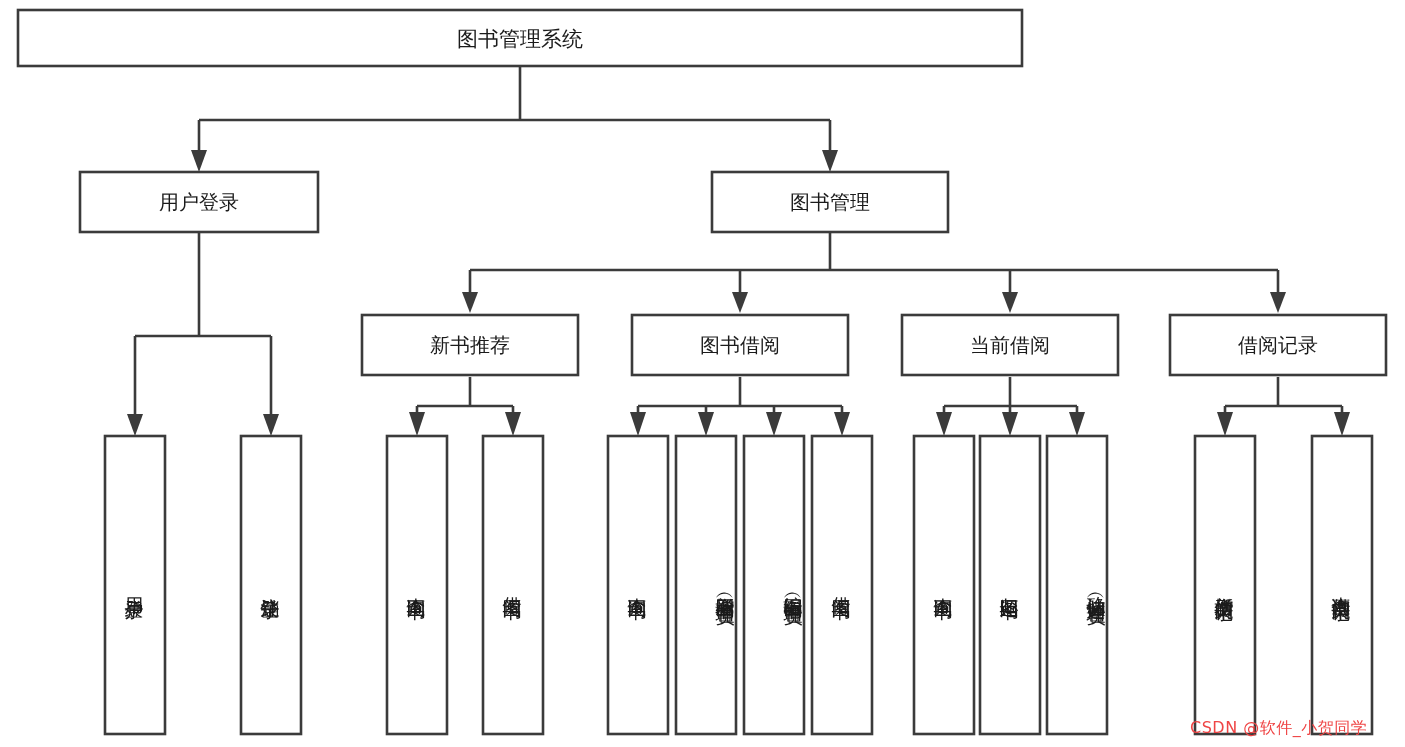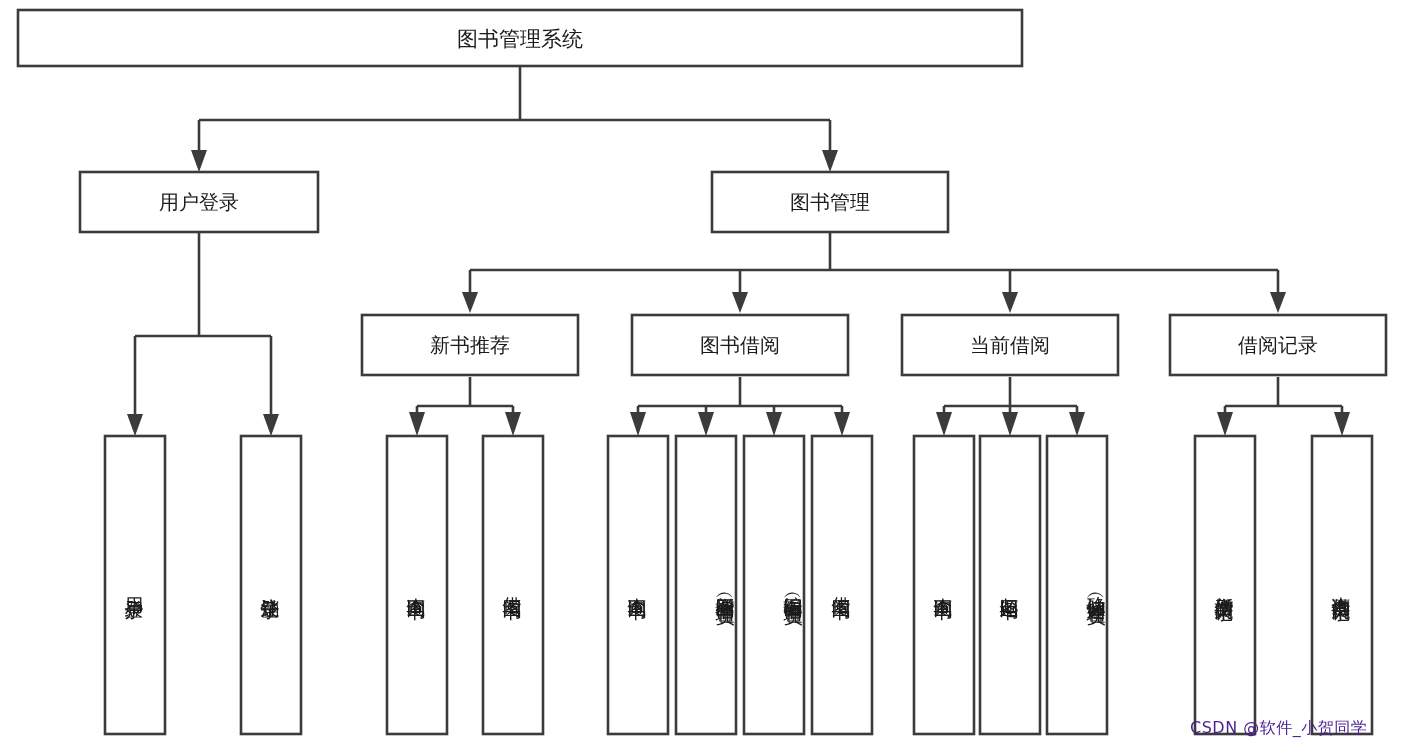--- a/index.html
+++ b/index.html
@@ -65,21 +65,21 @@
     line-height: 1.06;
     letter-spacing: 1.5px;
     color: #1b1b1b;
     white-space: nowrap;
     pointer-events: none;
   }
   .watermark {
     position: absolute;
     font-family: "DejaVu Sans", "Liberation Sans", sans-serif;
     font-size: 16px;
-    color: #4c1d95;
+    color: #ef4444;
     white-space: nowrap;
     letter-spacing: 0.5px;
   }
 </style>
 </head>
 <body>
 
 <div id="diagram-root">
 
   <svg class="diagram-canvas" viewBox="0 0 1405 747">

